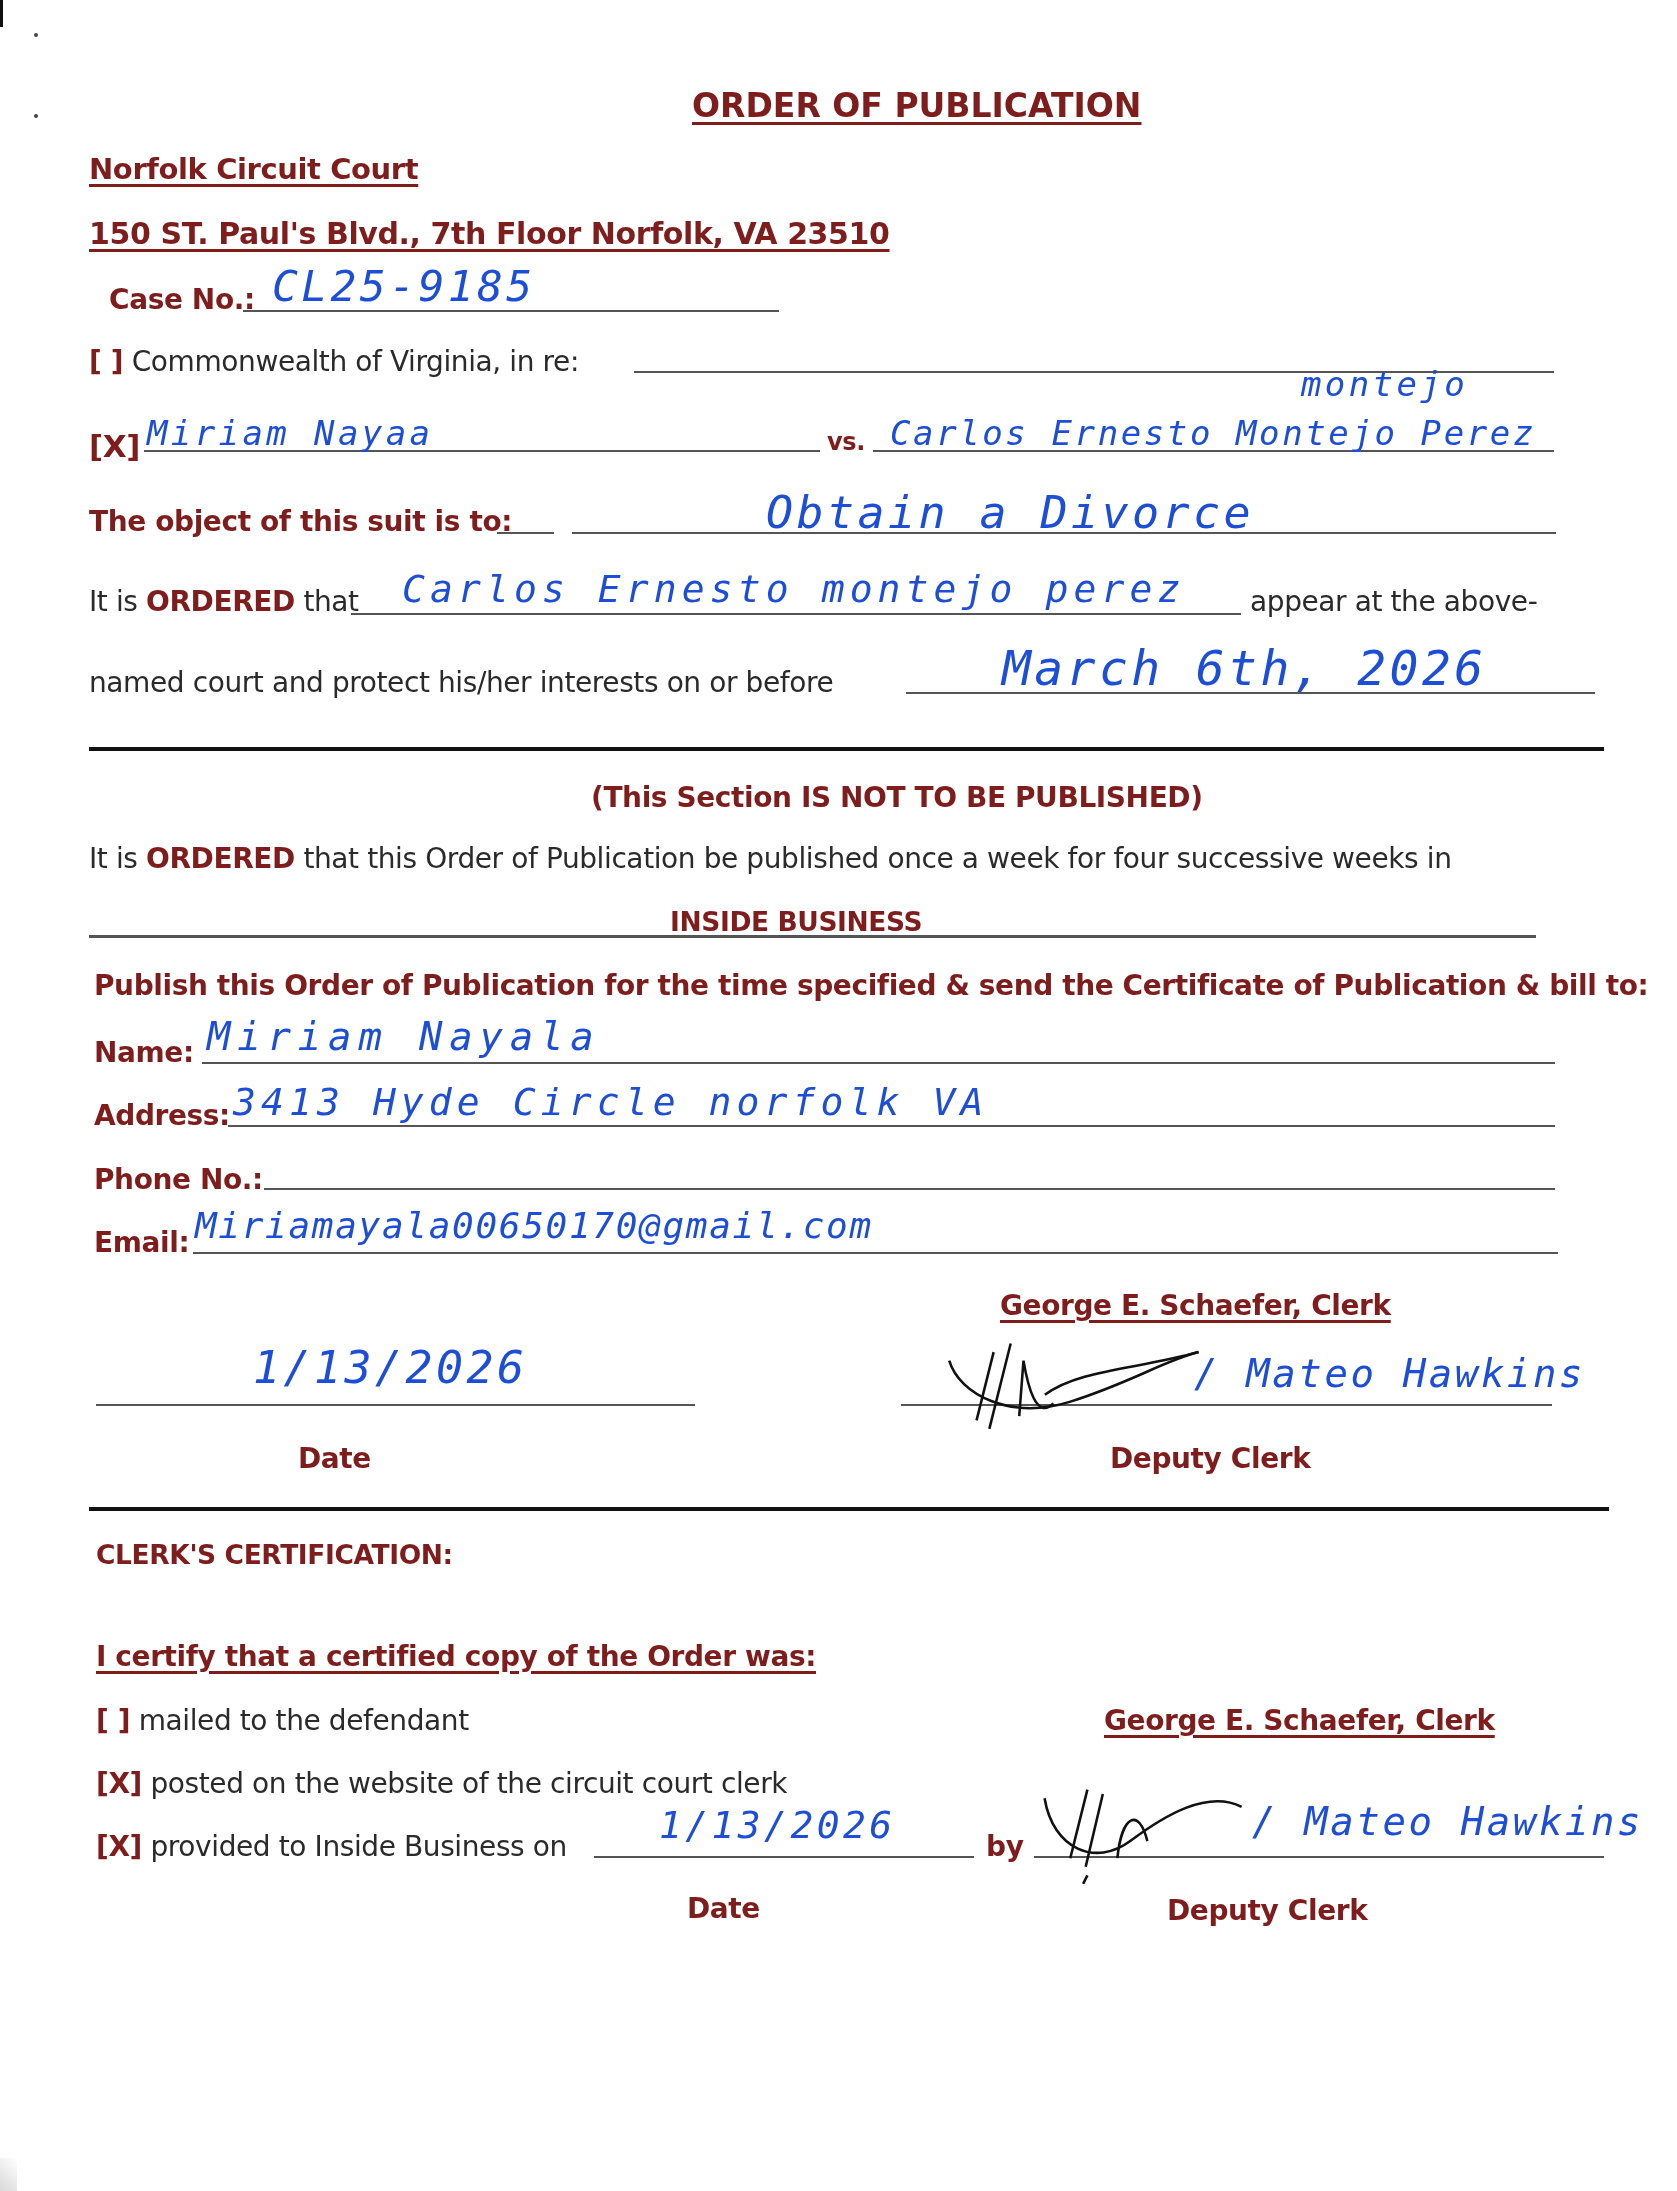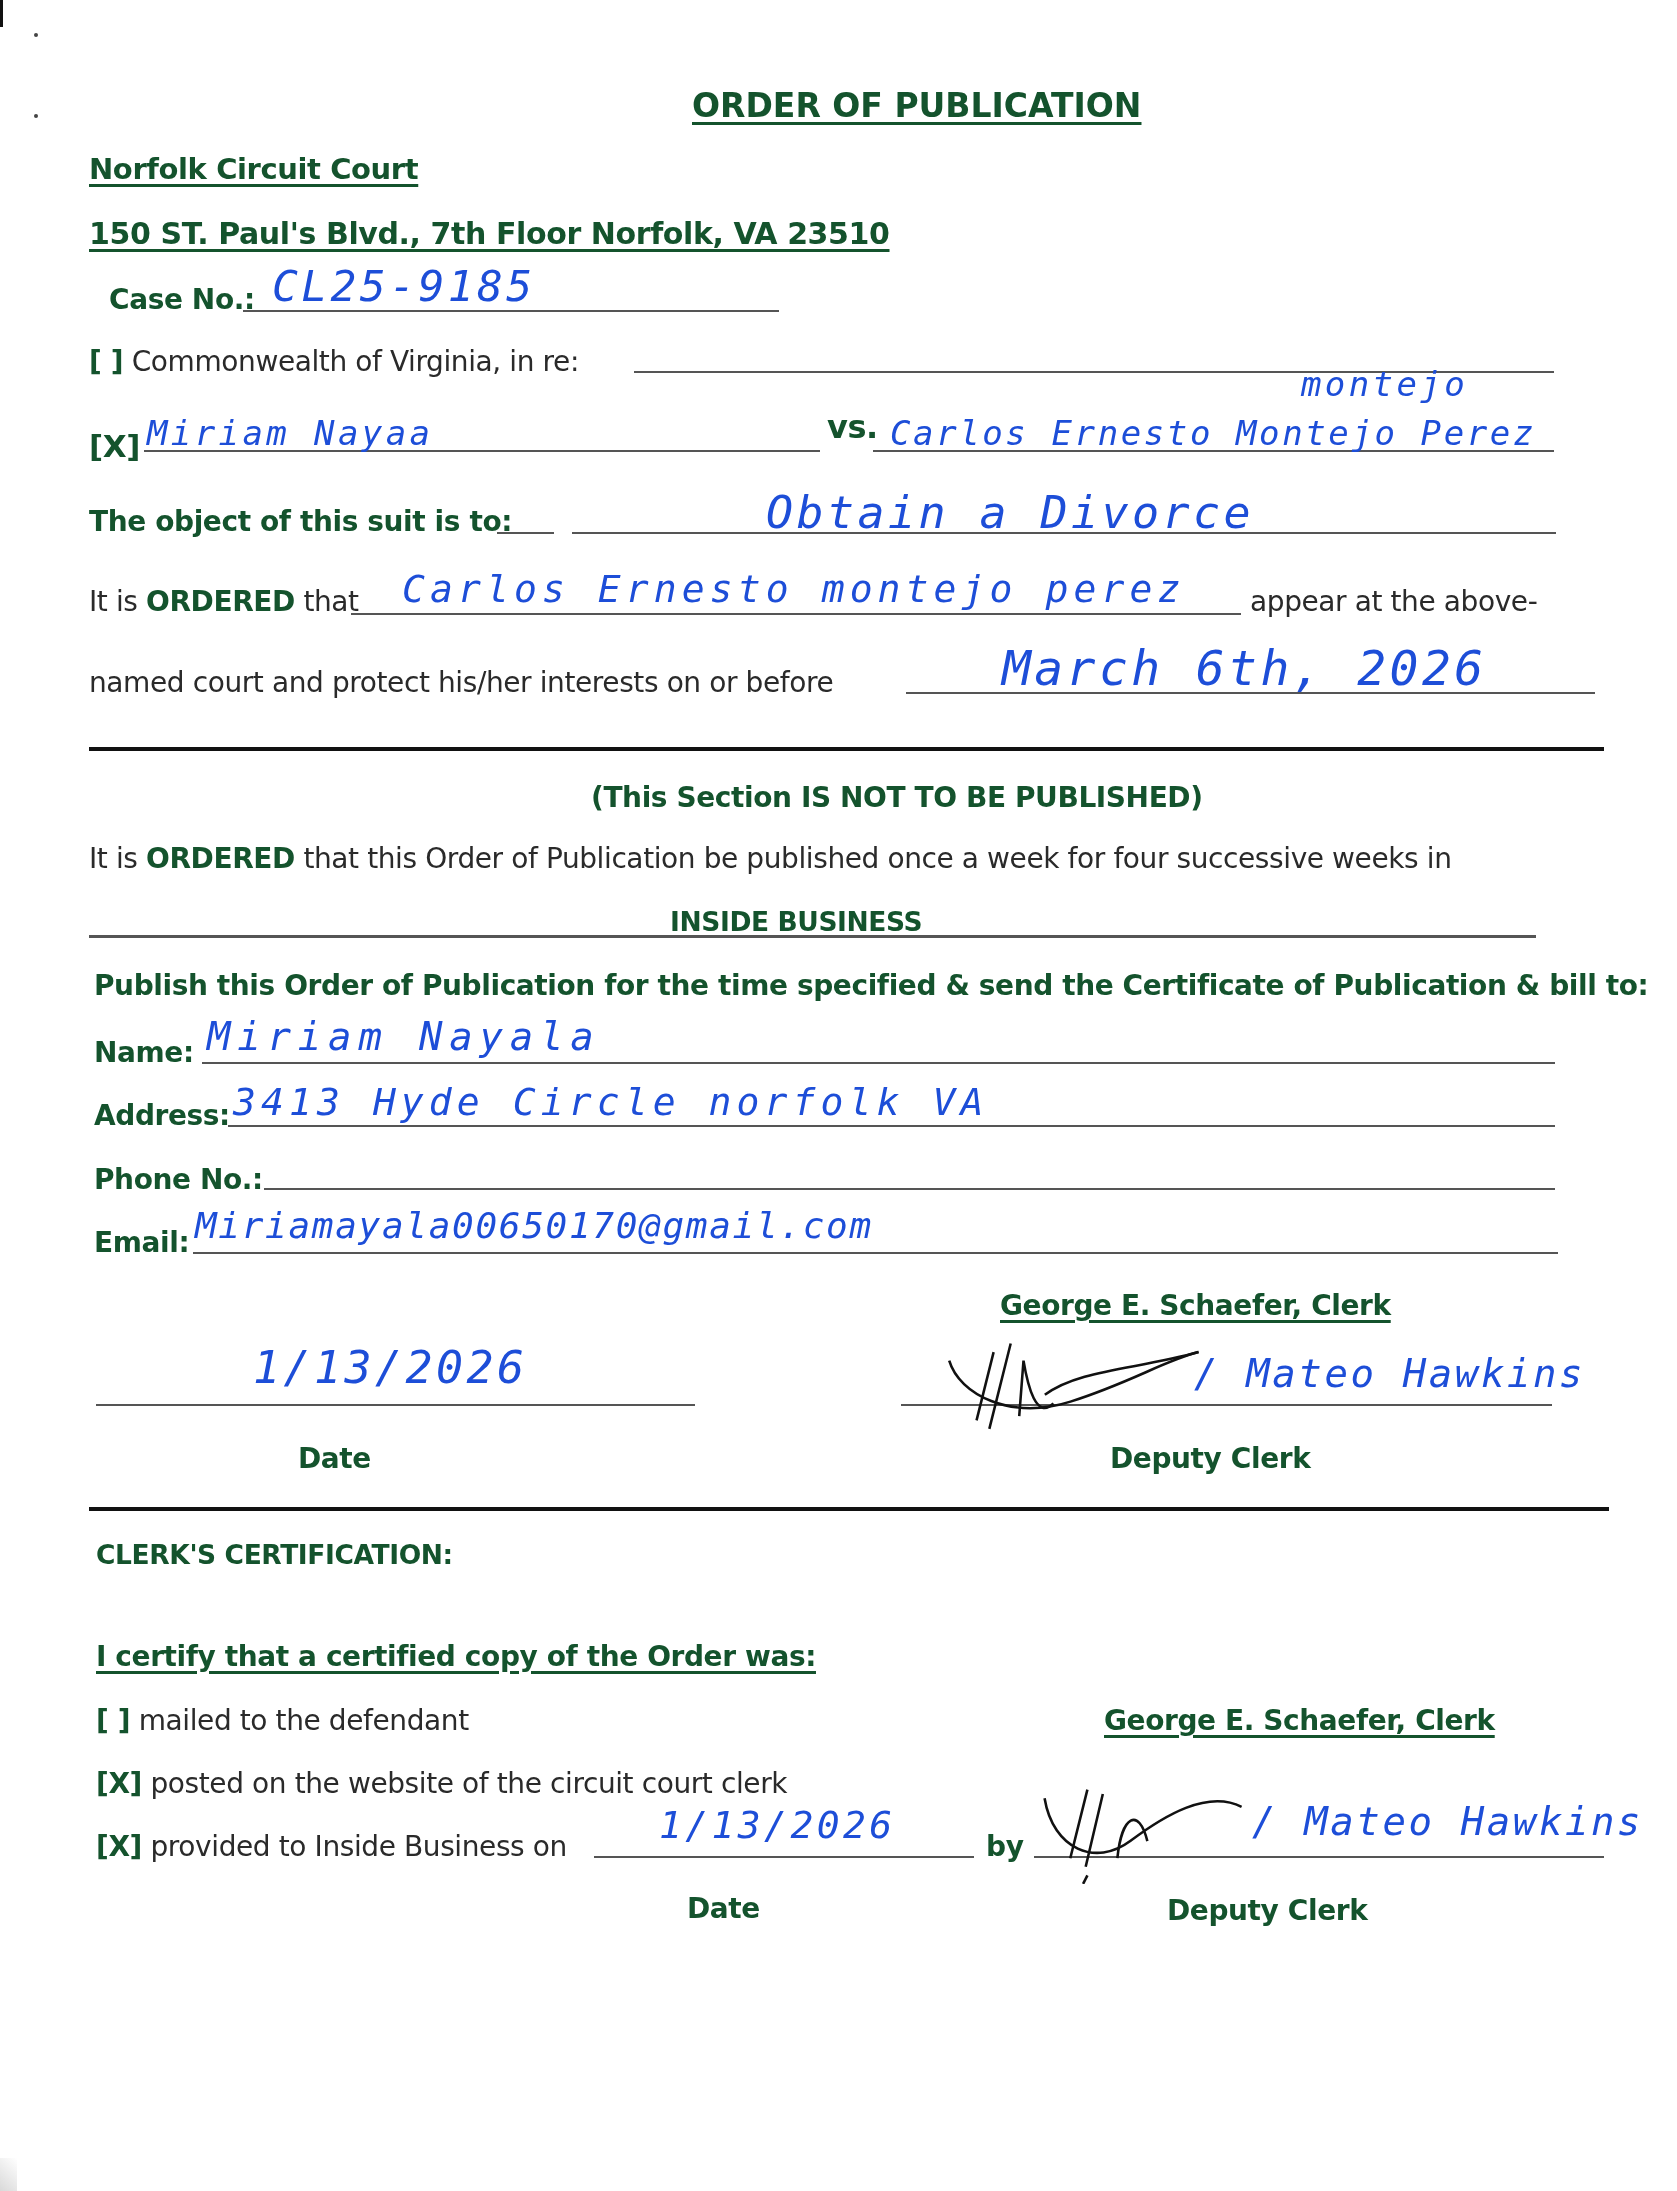--- a/index.html
+++ b/index.html
@@ -1,21 +1,21 @@
 <!DOCTYPE html>
 <html style="font-size:13.7px"><head>
 <meta charset="utf-8">
 <style>
   html, body { margin: 0; padding: 0; background: #ffffff; }
   body { width: 1678px; height: 2192px; position: relative; overflow: hidden;
          font-family: "Liberation Sans", "DejaVu Sans", sans-serif; color: #111; }
   .abs { position: absolute; white-space: nowrap; }
   .pr { font-family: "DejaVu Sans", "Liberation Sans", sans-serif; font-size: 28px; letter-spacing: -0.4px; color: #1a1a1a; }
   .light { font-weight: normal; color: #2a2a2a; }
-  .b { font-weight: bold; color: #14532d; }
+  .b { font-weight: bold; color: #7f1d1d; }
   .u { text-decoration: underline; text-decoration-thickness: 2.6px; text-underline-offset: 5.1px; }
   .hw { font-family: "DejaVu Sans Mono", "Liberation Mono", monospace; font-weight: normal; color: #1d4ed8;
         font-style: italic; letter-spacing: 3.4px; transform-origin: left bottom; }
   .line { position: absolute; height: 1.7px; background: #555; }
   .rule { position: absolute; height: 4.3px; background: #111; }
   .sig { position: absolute; }
   .mark-corner { position: absolute; left: 0; top: 0; width: 2.6px; height: 27px; background: #111; }
   .dot { position: absolute; width: 4.3px; height: 4.3px; border-radius: 50%; background: #444; }
   .shadow-corner { position: absolute; left: 0; bottom: 0; width: 17px; height: 34px;
                    background: linear-gradient(45deg, #d8d8d8, #ffffff); }
@@ -39,21 +39,21 @@
 
 <div class="abs pr" style="left:89px;top:345px;">
   <span class="b">[ ]</span>
   <span class="light">Commonwealth of Virginia, in re:</span>
 </div>
 <div class="line" style="left:634px;top:371px;width:920px;"></div>
 
 <div class="abs pr b" style="left:89px;top:428px;font-size:31px;">[X]</div>
 <div class="line" style="left:144px;top:450px;width:676px;"></div>
 <div class="abs hw" style="left:147px;top:413px;font-size:34px;">Miriam Nayaa</div>
-<div class="abs pr b" style="left:827px;top:408px;font-size:32px;text-align:center;">vs.</div>
+<div class="abs pr b" style="left:827px;top:428px;font-size:24px;text-align:center;">vs.</div>
 <div class="line" style="left:873px;top:450px;width:681px;"></div>
 <div class="abs hw" style="left:890px;top:413px;font-size:34px;letter-spacing:2.6px;">Carlos Ernesto Montejo Perez</div>
 <div class="abs hw" style="left:1301px;top:364px;font-size:34px;">montejo</div>
 
 <div class="abs pr b" style="left:89px;top:505px;">The object of this suit is to:</div>
 <div class="line" style="left:497px;top:532px;width:57px;"></div>
 <div class="line" style="left:572px;top:532px;width:984px;"></div>
 <div class="abs hw" style="left:766px;top:486px;font-size:45px;">Obtain a Divorce</div>
 
 <div class="abs pr" style="left:89px;top:585px;">

